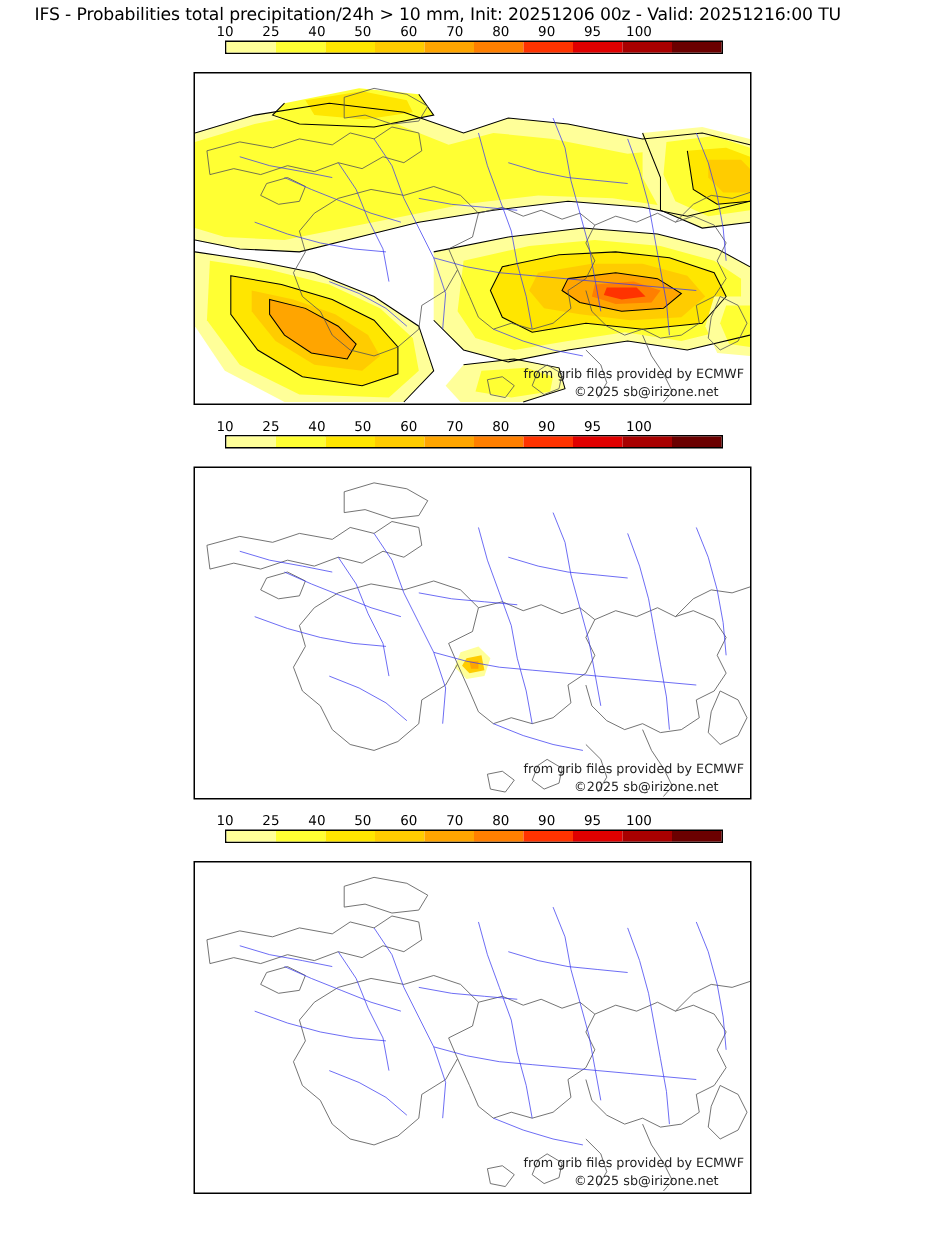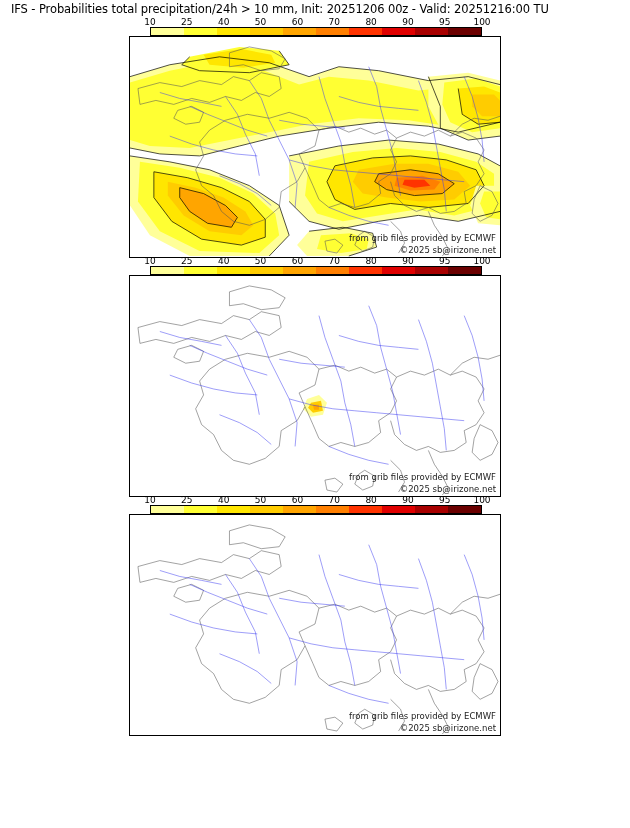--- a/index.html
+++ b/index.html
@@ -13,21 +13,21 @@
     font-family: "DejaVu Sans", sans-serif;
     overflow: hidden;
   }
   .panel {
     position: relative;
     width: 630px;
   }
   .panel-title {
     font-size: 11.5px;
     color: #000000;
-    padding-left: 11px;
+    padding-left: 23px;
     height: 19px;
     line-height: 19px;
     white-space: nowrap;
     letter-spacing: -0.1px;
   }
   .colorbar-wrap {
     position: relative;
     width: 630px;
     height: 17px;
   }
@@ -42,34 +42,34 @@
     box-sizing: border-box;
   }
   .colorbar .cb-seg {
     flex: 1 1 0;
     height: 100%;
   }
   .cb-labels {
     position: absolute;
     left: 150px;
     top: -2px;
-    width: 332px;
+    width: 276px;
     height: 11px;
   }
   .cb-labels span {
     position: absolute;
     top: 0;
     font-size: 9px;
     color: #000000;
     transform: translateX(-50%);
     line-height: 10px;
   }
   .map-frame {
     position: relative;
-    margin: 0 auto;
+    margin: 12px auto;
     width: 372px;
     height: 222px;
     border: 1px solid #000000;
     box-sizing: border-box;
     background: #ffffff;
     overflow: hidden;
   }
   .map-svg {
     position: absolute;
     left: 0;
@@ -81,21 +81,21 @@
   .credit-src {
     position: absolute;
     right: 4px;
     bottom: 14px;
     font-size: 8.5px;
     color: #222222;
     white-space: nowrap;
   }
   .credit-copy {
     position: absolute;
-    right: 4px;
+    right: 21px;
     bottom: 2px;
     font-size: 8.5px;
     color: #222222;
     white-space: nowrap;
   }
 </style>
 </head>
 <body>
 
 <div class="panel">

